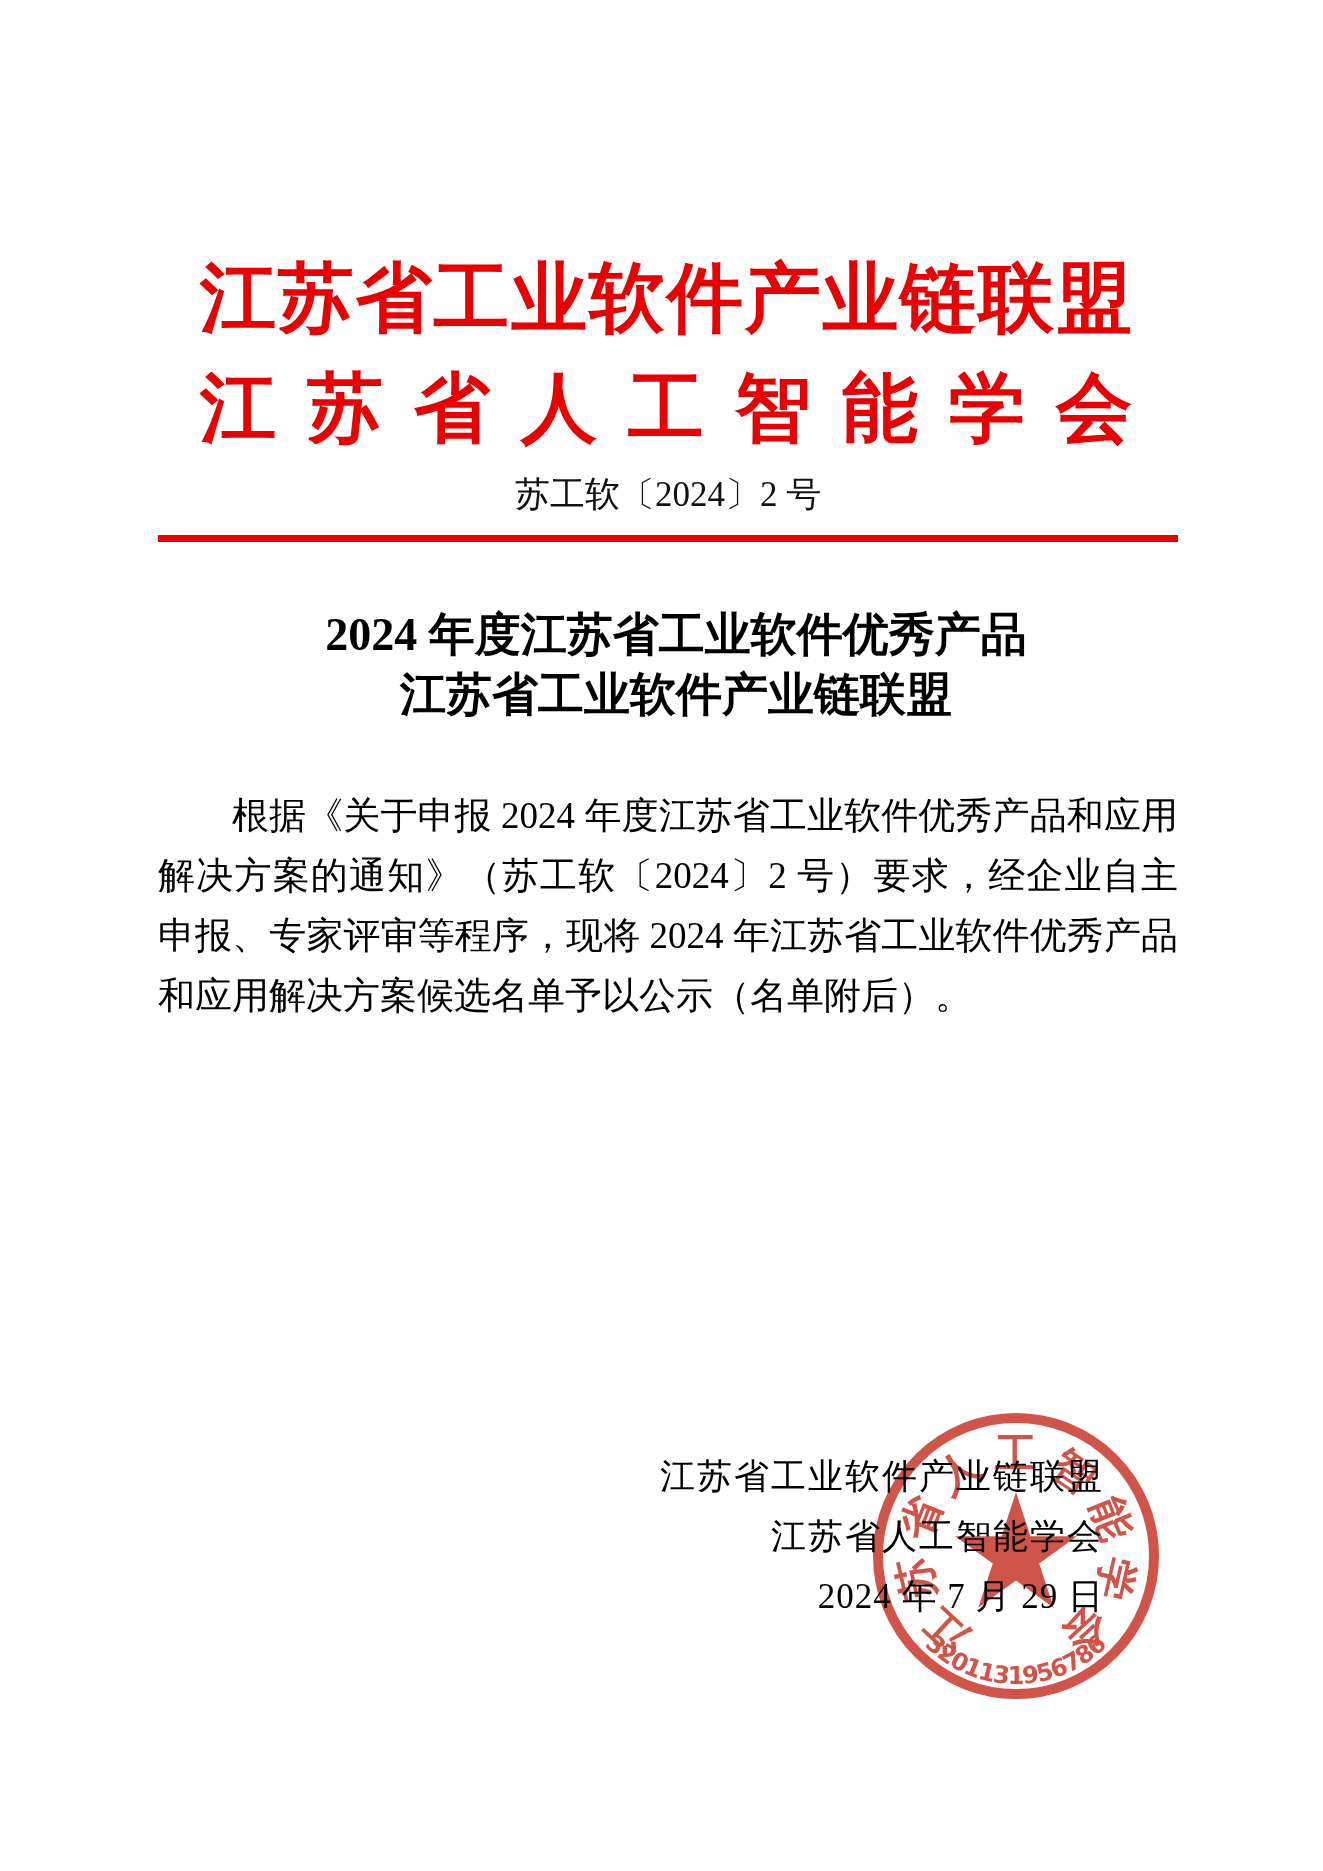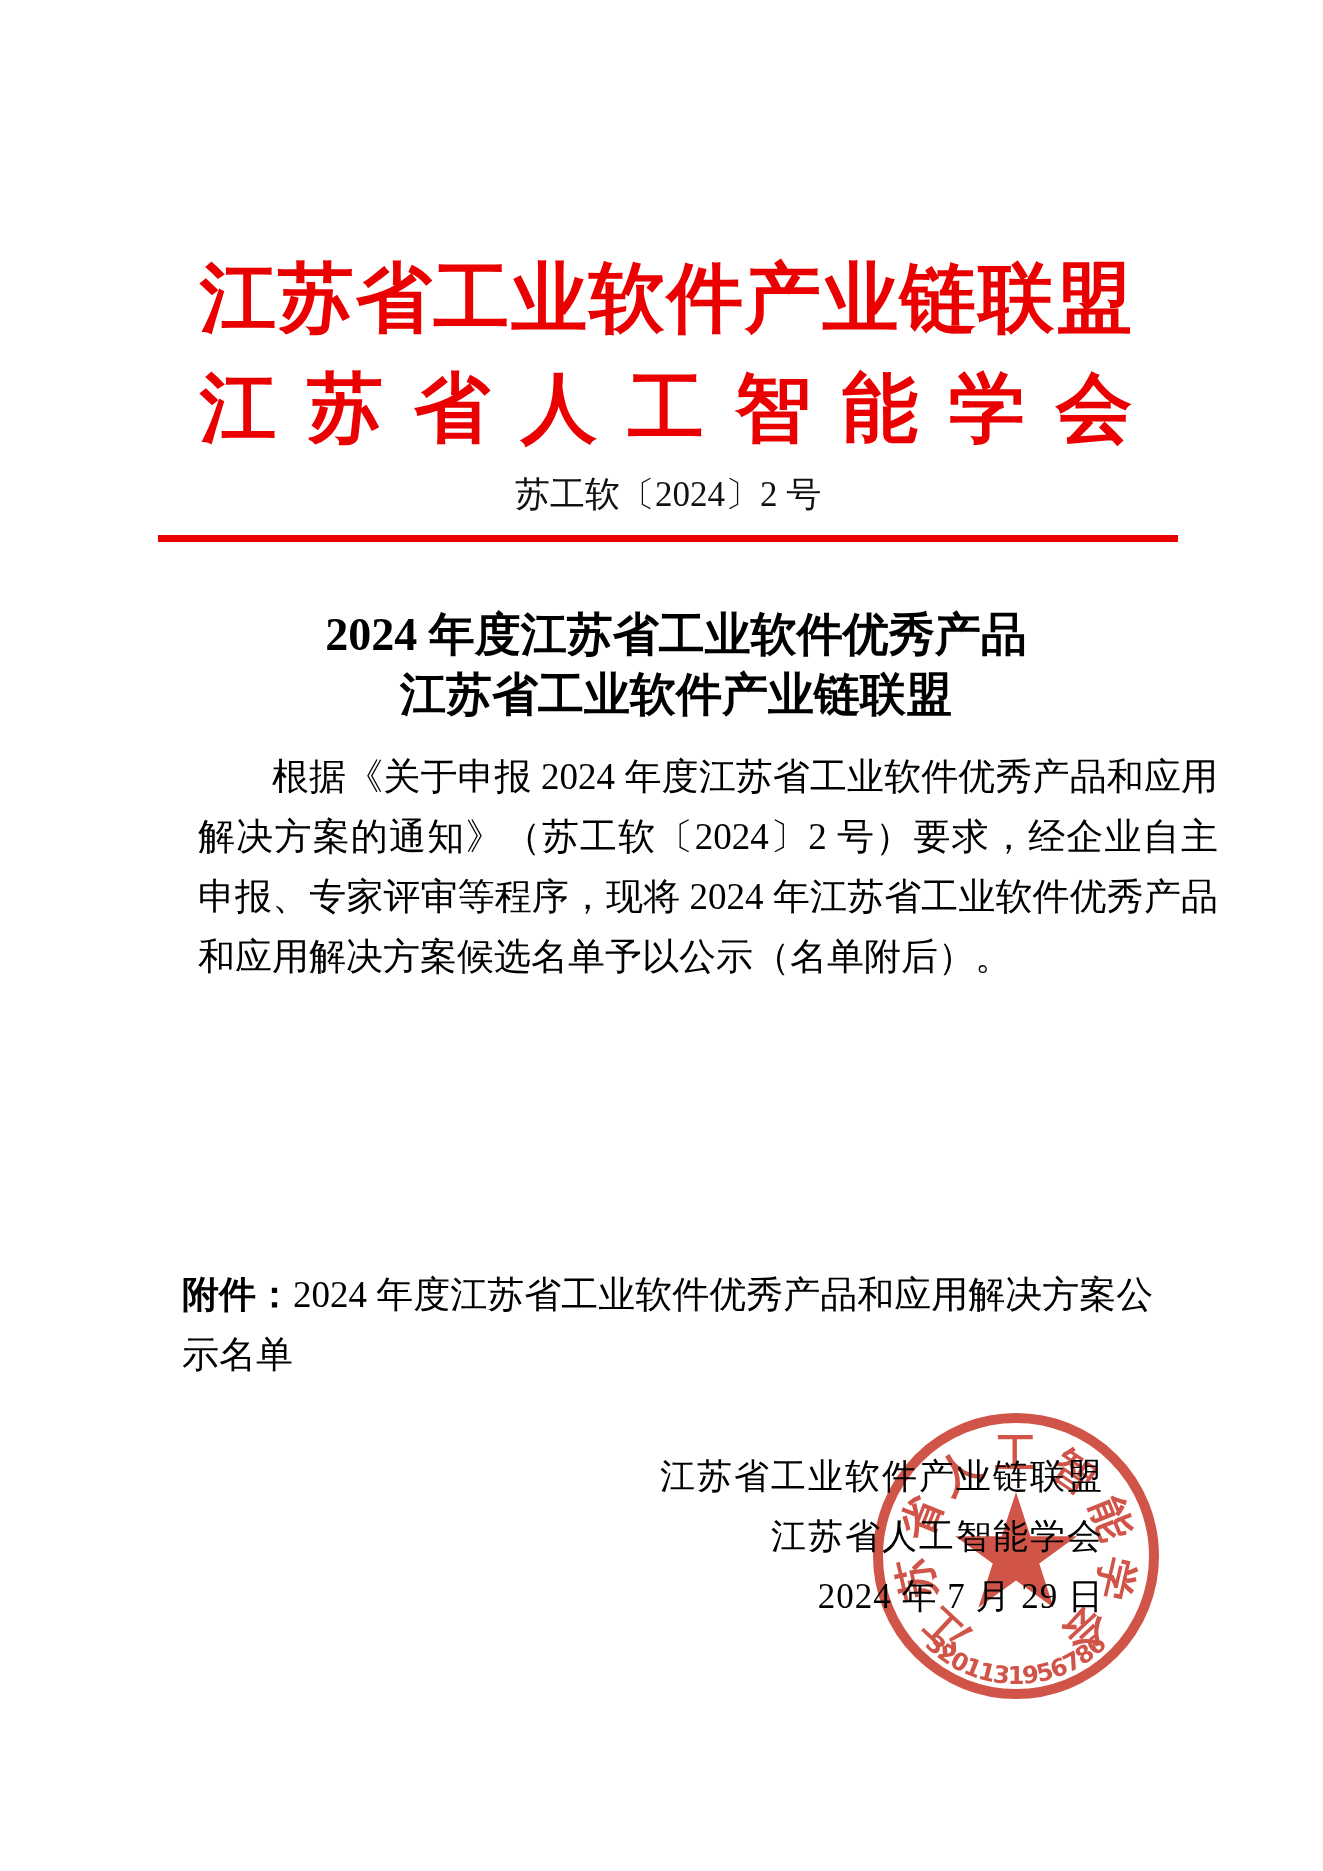--- a/index.html
+++ b/index.html
@@ -43,24 +43,23 @@
     position:absolute;left:158px;top:597px;width:1020px;
     margin:8px;
     text-align:center;
     font-size:46px;font-weight:900;
     line-height:60px;
     color:#000;
   }
   .title-line{display:block;}
   
   .body-text{
-    position:absolute;left:158px;top:747px;width:1020px;
+    position:absolute;left:158px;top:786px;width:1020px;
     font-size:37px;line-height:60px;
     text-align:justify;
-    margin-left:40px;
   }
   .body-text p{margin:0;text-indent:74px;}
   .attachment{
     position:absolute;left:158px;top:1265px;width:1020px;
     font-size:37px;line-height:60px;
     padding-left:24px;box-sizing:border-box;
   }
   .att-label{font-weight:bold;}
   
   .signature{
@@ -97,23 +96,20 @@
 
   <h1 class="doc-title">
     <span class="title-line">2024 年度江苏省工业软件优秀产品</span>
     <span class="title-line">江苏省工业软件产业链联盟</span>
   </h1>
 
   <div class="body-text">
     <p>根据《关于申报 2024 年度江苏省工业软件优秀产品和应用解决方案的通知》（苏工软〔2024〕2 号）要求，经企业自主申报、专家评审等程序，现将 2024 年江苏省工业软件优秀产品和应用解决方案候选名单予以公示（名单附后）。</p>
   </div>
 
-  <div class="attachment">
-    <span class="att-label">附件：</span><span>2024 年度江苏省工业软件优秀产品和应用解决方案公示名单</span>
-  </div>
 
   <div class="signature">
     <div class="sig-org">江苏省工业软件产业链联盟</div>
     <div class="sig-org">江苏省人工智能学会</div>
     <div class="sig-date">2024 年 7 月 29 日</div>
   </div>
 
   <svg id="seal-svg" class="seal" viewBox="0 0 300 300">
     <circle cx="150" cy="150" r="138" fill="none" stroke-width="10" stroke="#c93a2b"></circle>
     <polygon id="seal-star" points="150,86 164.3701738480464,130.22115252152128 210.86761704288983,130.22291236000336 173.25142971038392,157.5548474784787 187.6182561467183,201.77708763999664 150,174.448 112.38174385328173,201.77708763999664 126.74857028961608,157.5548474784787 89.13238295711017,130.22291236000333 135.6298261519536,130.22115252152128" fill="#c93a2b"></polygon>

